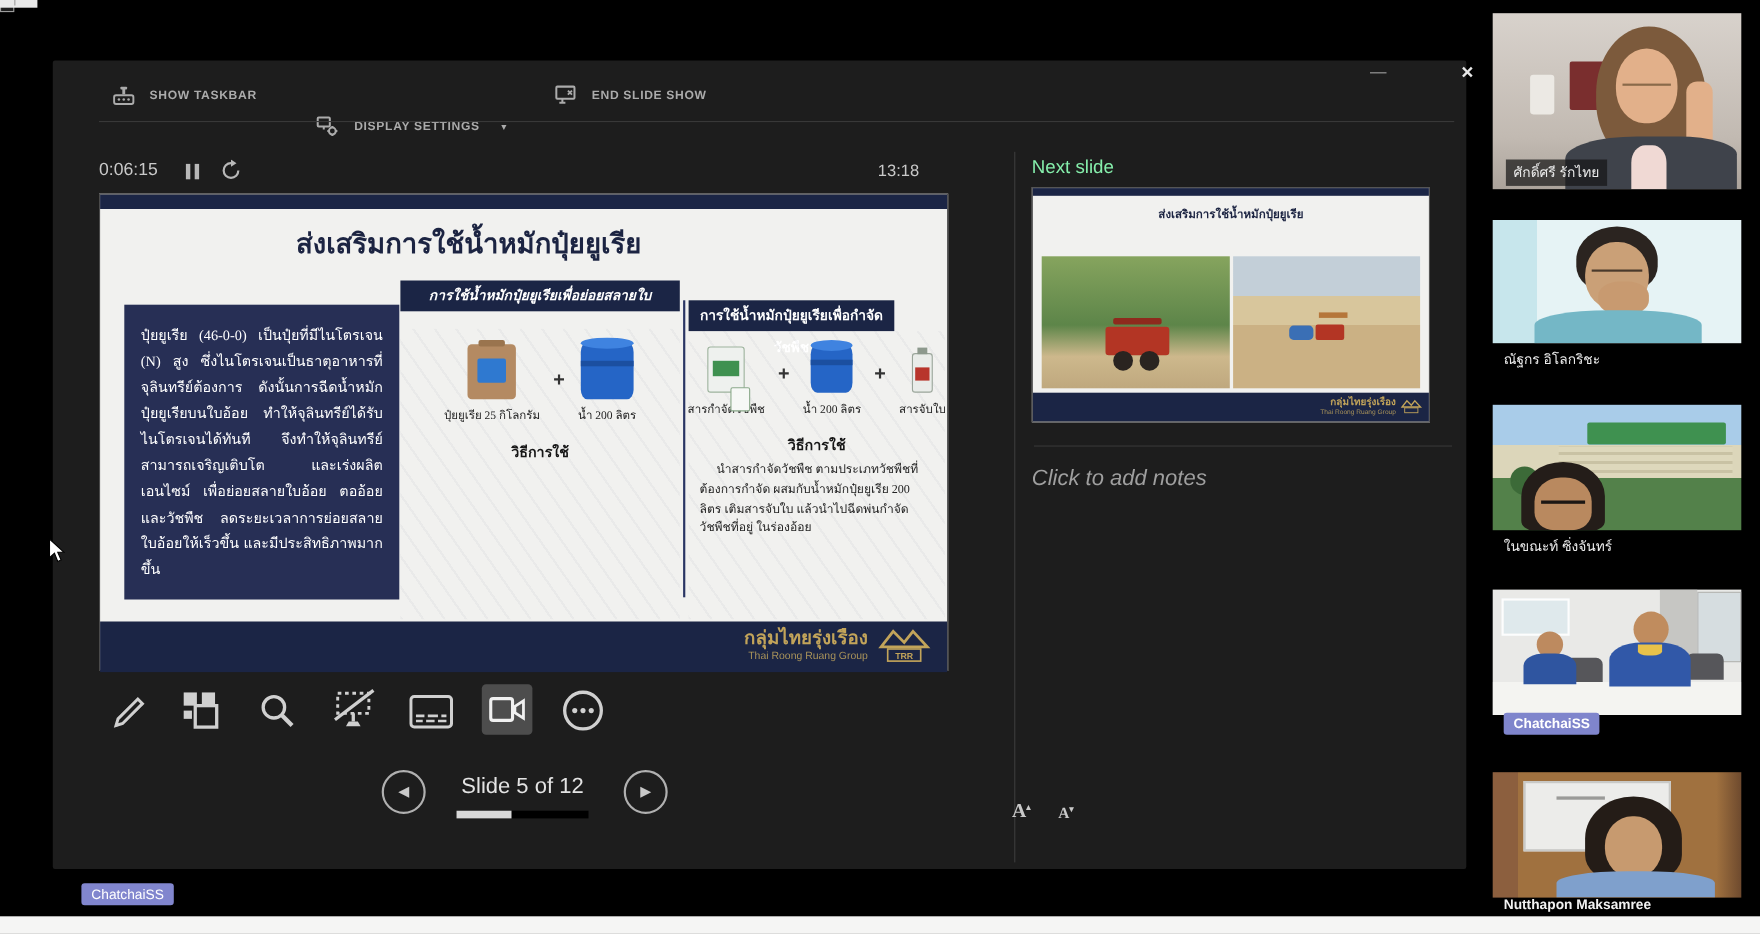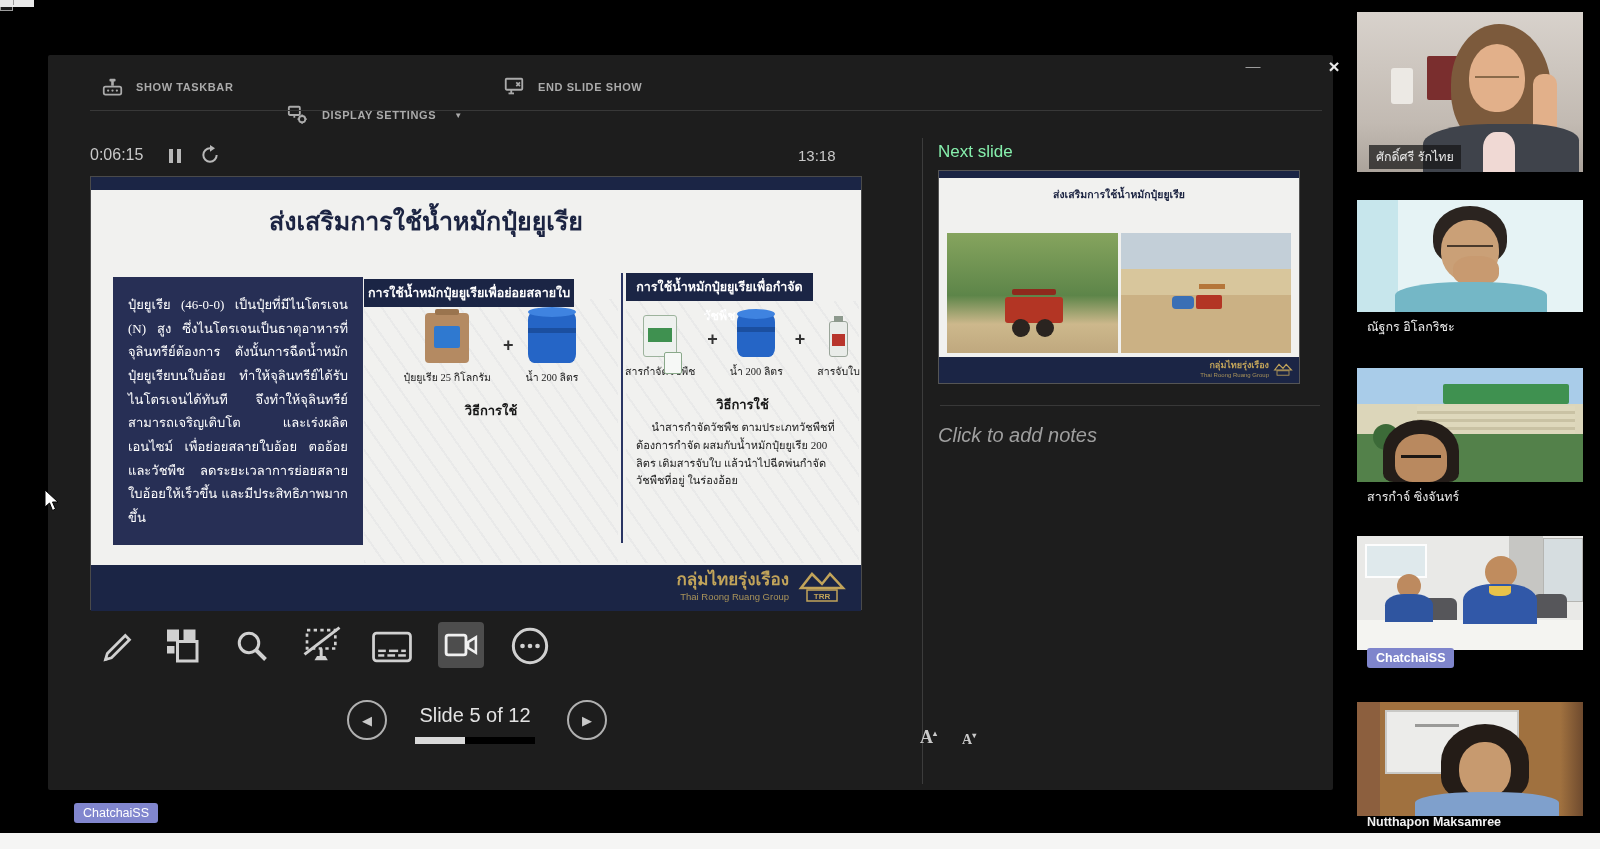--- a/index.html
+++ b/index.html
@@ -33,21 +33,21 @@
   .pause-btn i:first-child { left:1px; } .pause-btn i:last-child { left:9px; }
   .replay-btn { position:absolute; left:200px; top:145px; width:20px; height:20px; }
   .clock { position:absolute; left:798px; top:147px; width:64px; text-align:left; font-size:15px; color:#c9c9c9; }
 
   
   .slide { position:absolute; left:90px; top:176px; width:772px; height:434px; background:#f1f1ef; border:1px solid #4a4a4a; font-family:"Liberation Serif","DejaVu Serif",serif; }
   .slide-topbar { position:absolute; left:0; top:0; width:100%; height:13px; background:#1b2545; }
   .slide-title { position:absolute; left:0; top:24px; width:100%; padding-right:100px; text-align:center; font-size:25px; font-weight:bold; color:#1c2442; }
   .intro-box { position:absolute; left:22px; top:100px; width:250px; height:268px; background:#272f55; color:#fff; padding:16px 15px; font-size:13px; line-height:1.82; text-align:justify; }
   .col-header { position:absolute; height:28px; background:#1b2545; color:#fff; text-align:center; line-height:29px; font-size:12.5px; font-weight:bold; }
-  .mid-header { left:273px; top:102px; width:210px; }
+  .mid-header { left:273px; top:78px; width:254px;font-style:italic; }
   .right-header { left:535px; top:96px; width:187px; }
   .col-body { position:absolute; display:flex; flex-direction:column; align-items:center;
     background-image:repeating-linear-gradient(55deg, rgba(40,50,90,.04) 0 2px, transparent 2px 16px); }
   .mid-body { left:273px; top:122px; width:254px; height:264px; }
   .right-body { left:535px; top:124px; width:233px; height:262px; }
   .col-divider { position:absolute; left:530px; top:96px; width:2px; height:270px; background:#2a3563; }
   .items-row { display:flex; align-items:flex-end; justify-content:center; gap:12px; margin-top:12px; }
   .item-group { display:flex; flex-direction:column; align-items:center; }
   .item-label { font-size:10.5px; color:#222; margin-top:6px; white-space:nowrap; }
   .plus-sign { font-size:18px; font-weight:bold; color:#333; margin-bottom:30px; font-family:"Liberation Sans",sans-serif; }
@@ -444,21 +444,21 @@
 
   <div class="video v3">
     <div class="abs sign"></div>
       <div class="abs bldg"></div>
       <div class="abs palm p1"></div>
       <div class="abs palm p2"></div>
       <div class="abs hair"></div>
       <div class="abs face"></div>
       <div class="abs glasses"></div>
   </div>
-  <div class="p-name p3n">สารกำจ์ ซิ่งจันทร์</div>
+  <div class="p-name p3n">ในขณะท์ ซิ่งจันทร์</div>
 
   <div class="video v4">
     <div class="abs frame"></div>
       <div class="abs door"></div>
       <div class="abs winr"></div>
       <div class="abs chair c1"></div>
       <div class="abs chair c2"></div>
       <div class="abs table"></div>
       <div class="abs head-l"></div>
       <div class="abs body-l"></div>

